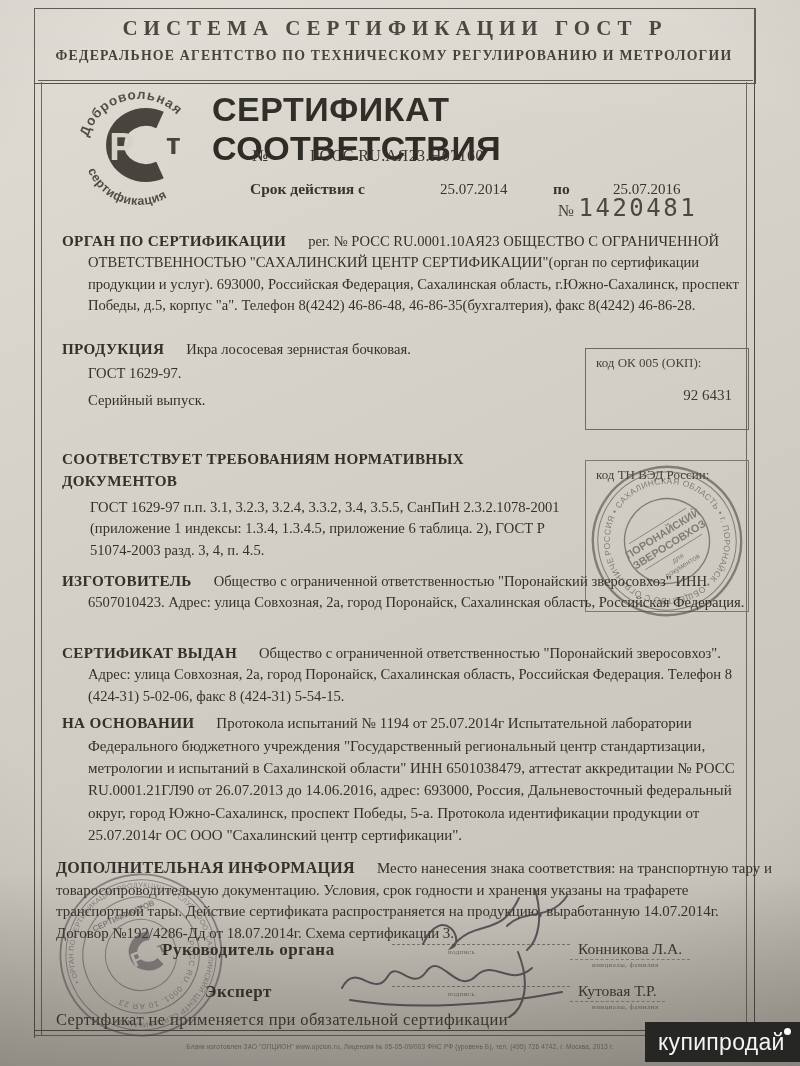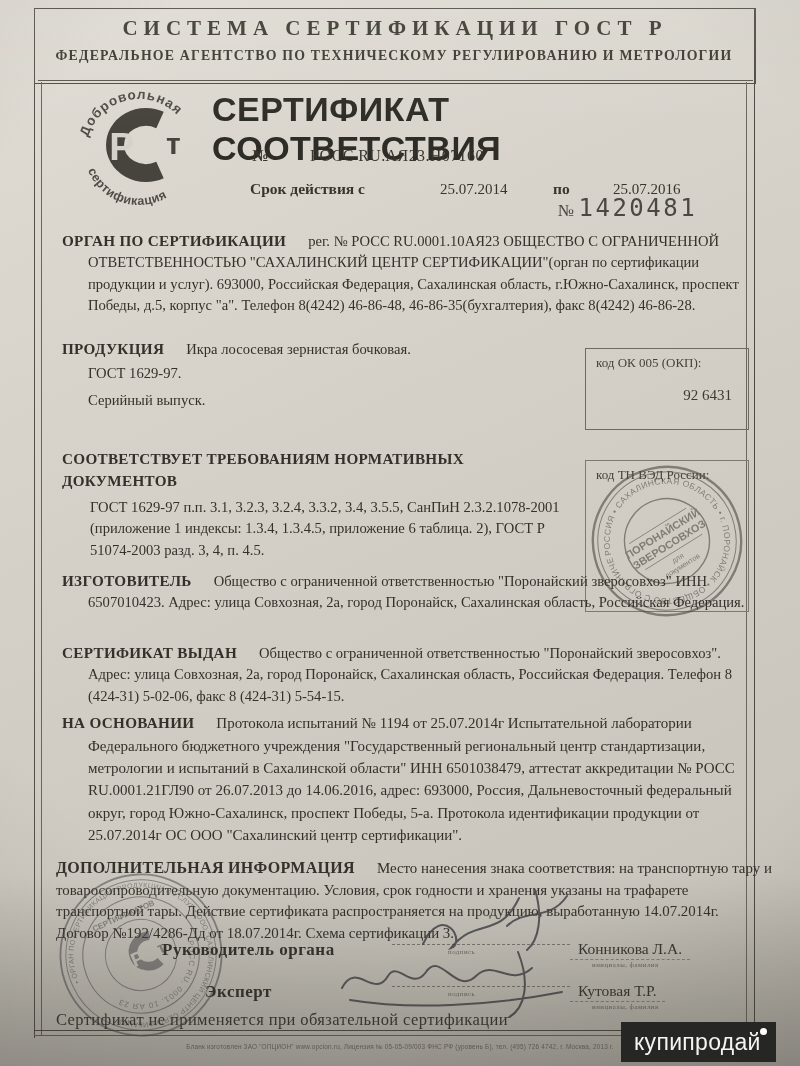--- a/index.html
+++ b/index.html
@@ -46,21 +46,21 @@
   .codebox .cb-val{margin-top:16px;padding-right:16px;text-align:right;font-size:15px;color:#3d3a33;}
   
   .role{position:absolute;font-weight:bold;font-size:17px;color:#34312a;letter-spacing:0.5px;}
   .sigline{position:absolute;width:178px;border-bottom:1.2px dashed #7d7971;}
   .sub{position:absolute;font-size:6.8px;color:#6e6a61;letter-spacing:0.5px;}
   .sig-name{position:absolute;font-size:15.5px;color:#3a372f;border-bottom:1px dashed #8a867e;padding:0 8px 1px 8px;}
   .note-line{position:absolute;left:56px;top:1010px;width:660px;font-size:16.5px;letter-spacing:0.4px;color:#39362e;}
   .fineprint{position:absolute;left:0;top:1043px;width:100%;text-align:center;
       font-family:"Liberation Sans",sans-serif;font-size:6.4px;color:#716d64;letter-spacing:0.2px;}
   
-  .wm{position:absolute;left:621px;top:1022px;width:155px;height:40px;background:#262624;z-index:50;}
+  .wm{position:absolute;left:645px;top:1022px;width:155px;height:40px;background:#262624;z-index:50;}
   .wm-text{position:absolute;left:13px;top:7px;font-family:"Liberation Sans",sans-serif;
       font-size:23px;color:#f4f4f1;letter-spacing:0.3px;}
   .wm-dot{position:absolute;right:9px;top:6px;width:7px;height:7px;border-radius:50%;background:#ffffff;}
   
   .stamp{position:absolute;pointer-events:none;}
   .logo{position:absolute;left:70px;top:80px;width:138px;height:128px;}
   svg text{font-family:"Liberation Sans",sans-serif;}
 </style>
 </head>
 <body>

